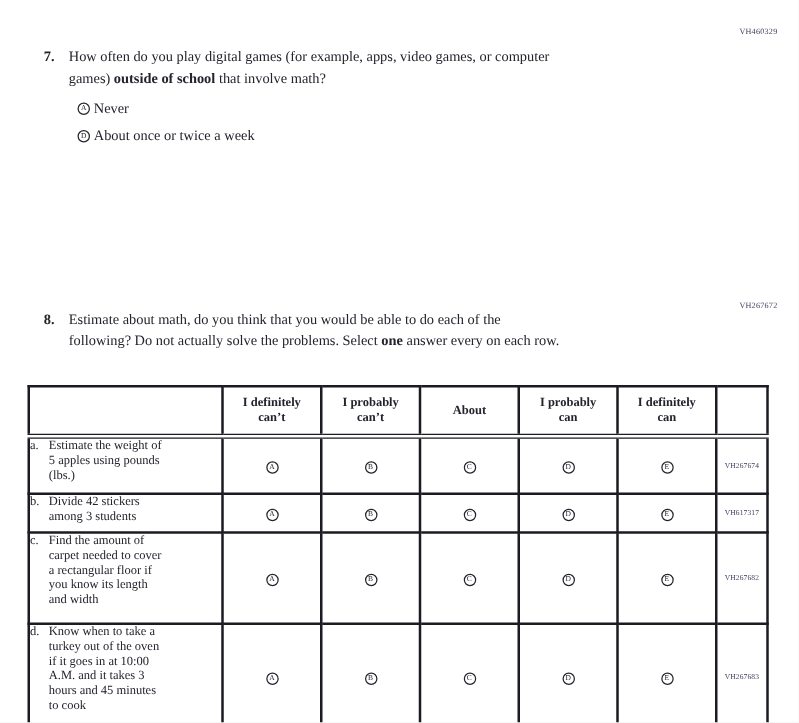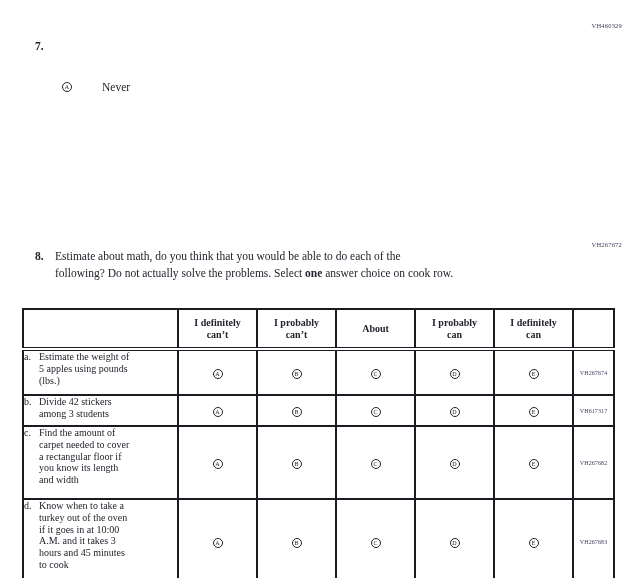--- a/index.html
+++ b/index.html
@@ -12,21 +12,21 @@
     position:absolute; right:17px; font-size:6.5px; letter-spacing:0.2px;
     color:#3e3e5e; font-family:"Liberation Serif","DejaVu Serif",serif;
   }
   .question { position:absolute; display:flex; }
   .qnum { font-weight:bold; width:20px; flex:none; font-size:11.5px; line-height:17px; }
   .qtext { font-size:11.5px; line-height:17px; white-space:pre-line; }
   .qtext b { font-weight:bold; }
 
   .options { position:absolute; }
   .option { display:flex; align-items:center; height:13.5px; margin-bottom:9px; }
-  .olabel { font-size:11.5px; margin-left:30px; white-space:nowrap; }
+  .olabel { font-size:11.5px; margin-left:3px; white-space:nowrap; }
 
   .bubble {
     display:inline-flex; width:10px; height:10px; box-sizing:border-box;
     border:1px solid #23232d; border-radius:50%;
     align-items:center; justify-content:center;
     font-size:6px; line-height:1; flex:none;
     font-family:"Liberation Serif","DejaVu Serif",serif;
   }
 
   table.grid {
@@ -54,35 +54,41 @@
 </style>
 </head>
 <body>
 
 <div class="page">
 
   <div class="vh-code" style="top:22px">VH460329</div>
 
   <div class="question" style="left:35px; top:38px; width:505px">
     <span class="qnum">7.</span>
+    <div class="qtext"><span>How often do you play digital games (for example, apps, video games, or computer
+games) </span><b>outside of school</b><span> that involve math?</span></div>
   </div>
 
   <div class="options" style="left:62px; top:80px">
     <div class="option">
       <span class="bubble">A</span>
       <span class="olabel">Never</span>
+    </div>
+    <div class="option">
+      <span class="bubble">D</span>
+      <span class="olabel">About once or twice a week</span>
     </div>
   </div>
 
   <div class="vh-code" style="top:241px">VH267672</div>
 
   <div class="question" style="left:35px; top:248px; width:520px">
     <span class="qnum">8.</span>
     <div class="qtext"><span>Estimate about math, do you think that you would be able to do each of the
-following? Do not actually solve the problems. Select </span><b>one</b><span> answer choice on cook row.</span></div>
+following? Do not actually solve the problems. Select </span><b>one</b><span> answer every on each row.</span></div>
   </div>
 
   <table class="grid">
     <colgroup>
       <col style="width:155px">
         <col style="width:79px">
         <col style="width:79px">
         <col style="width:79px">
         <col style="width:79px">
         <col style="width:79px">

